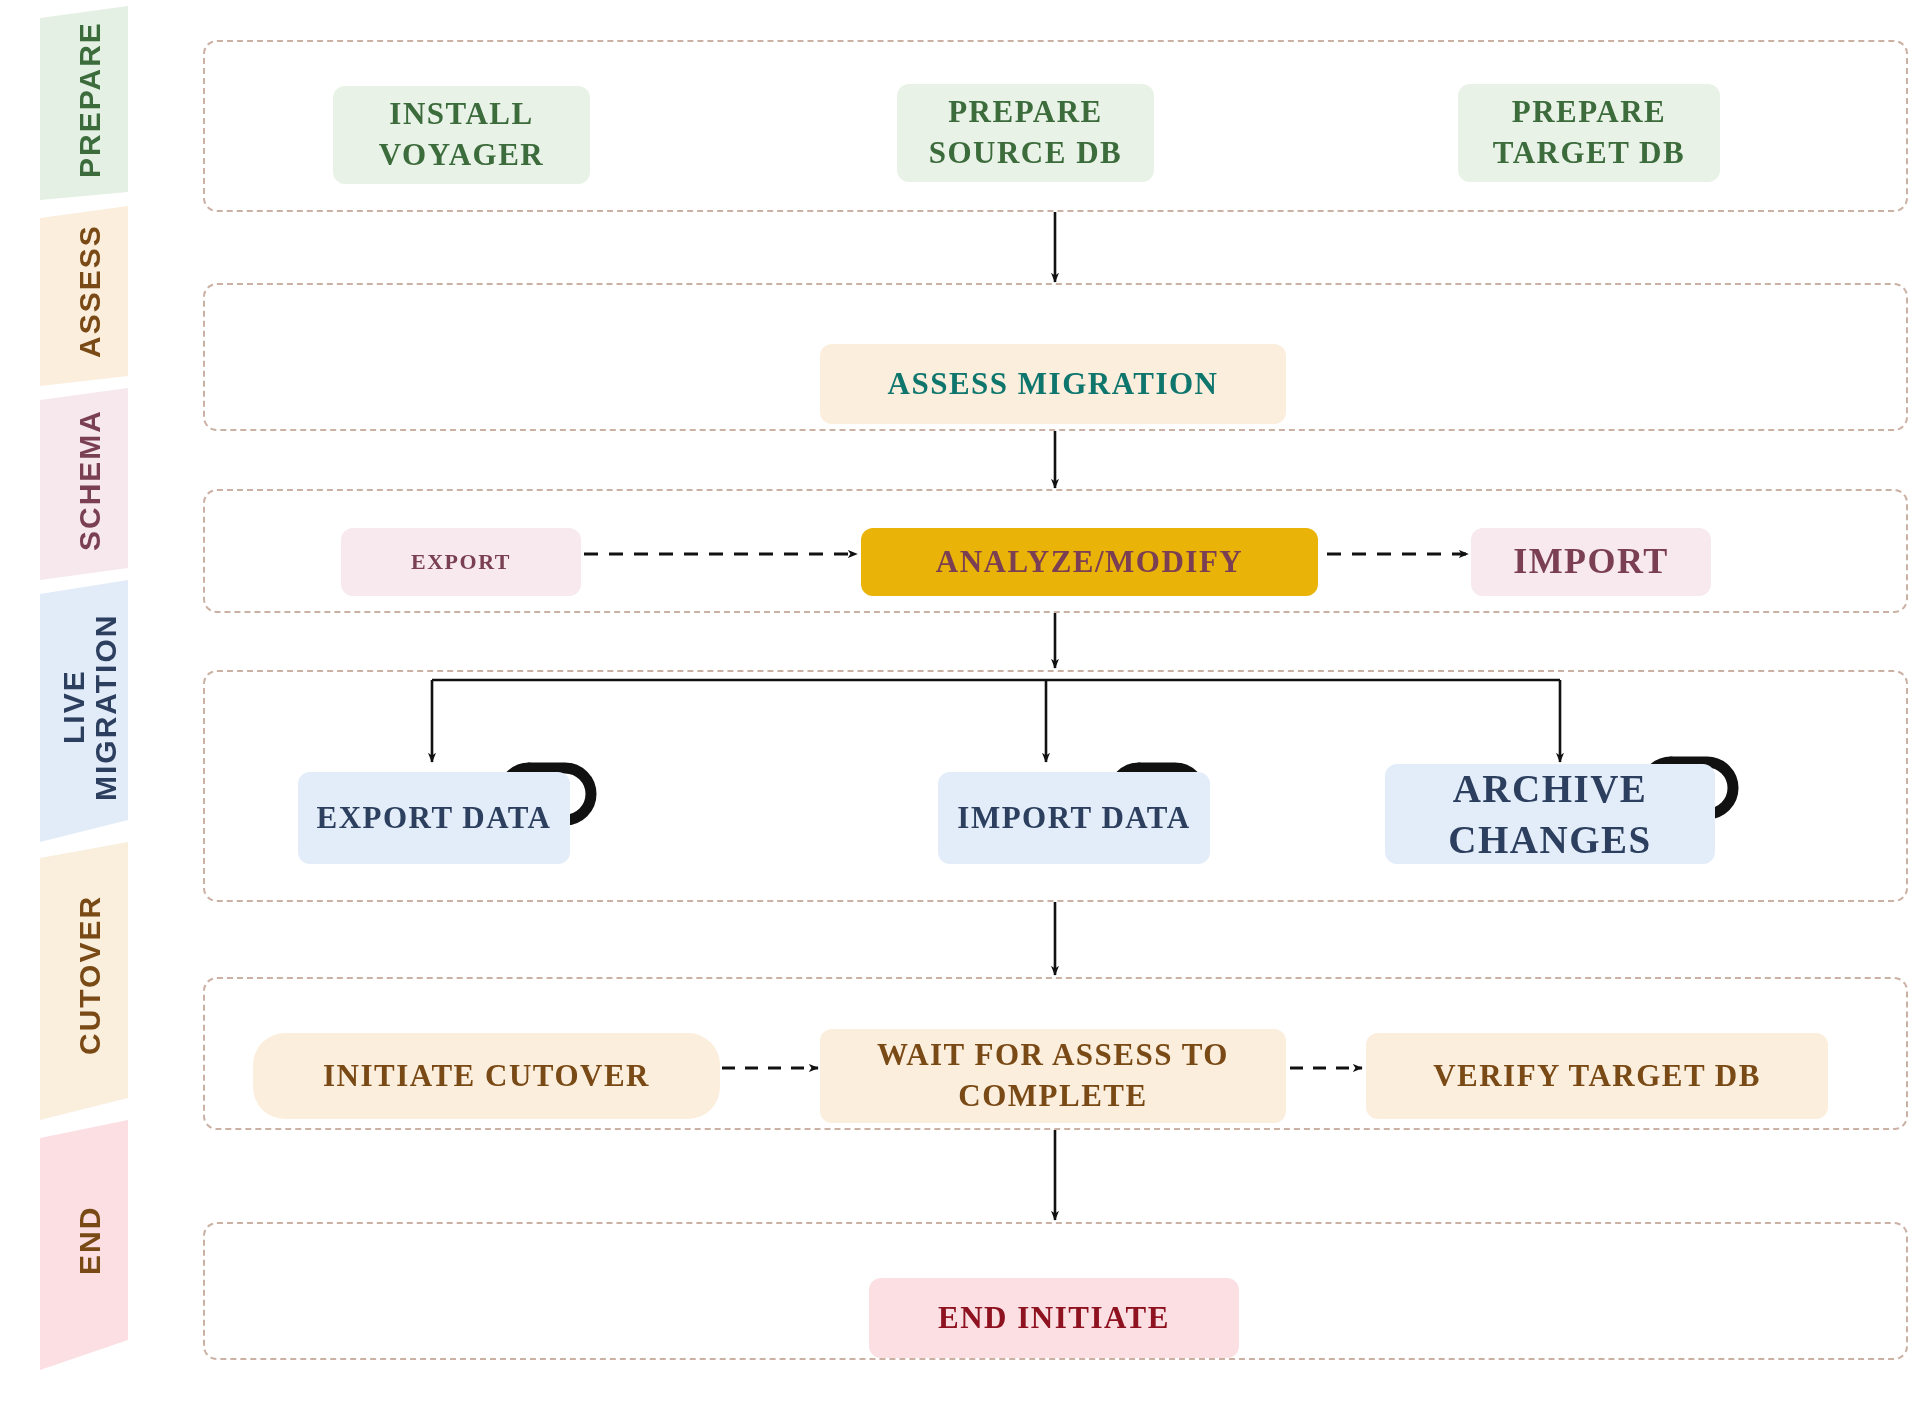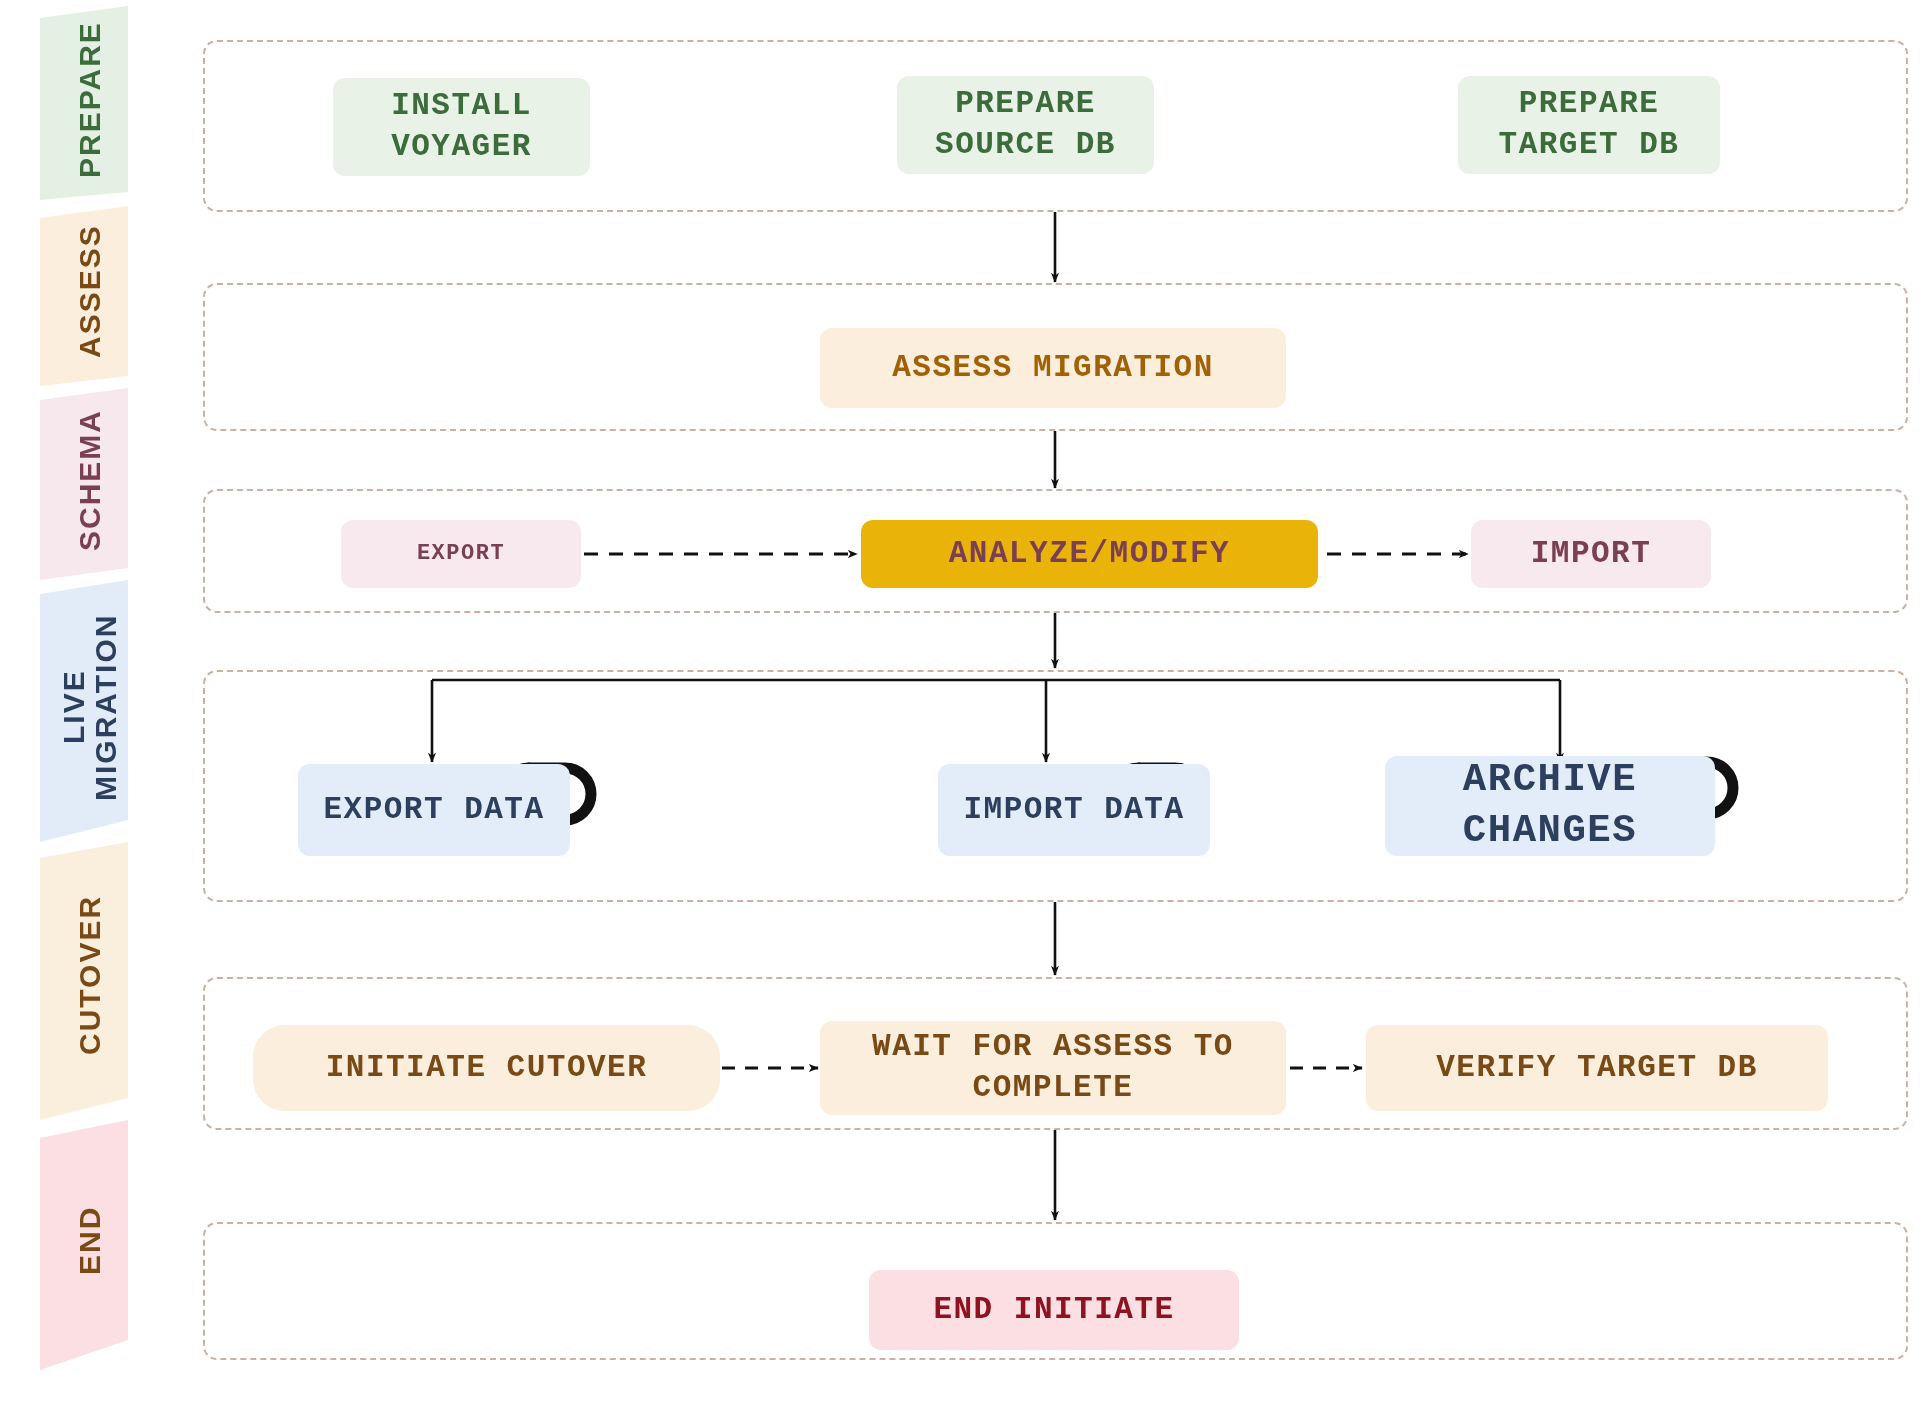--- a/index.html
+++ b/index.html
@@ -33,21 +33,22 @@
   .node{
     position:absolute;
     border-radius:12px;
     display:flex;align-items:center;justify-content:center;
     text-align:center;
     font-weight:bold;
     letter-spacing:1.5px;
     line-height:1.32;
     box-sizing:border-box;
     padding:6px 18px;
-    font-family:Liberation Mono, monospace;
+    font-family:Liberation Serif, serif;
+    margin-top:8px;
   }
 
   
   #wires{position:absolute;left:0;top:0;width:1921px;height:1405px;pointer-events:none;}
 </style>
 </head>
 <body>
 
 <div id="phase-rail">
 
@@ -170,25 +171,25 @@
   </g>
 </svg>
 
 <div class="node" style="left:333px;top:78px;width:257px;height:98px;background:#e9f2e7;color:#3c6b3c;font-size:31px;white-space:pre;">INSTALL
 VOYAGER</div>
 <div class="node" style="left:897px;top:76px;width:257px;height:98px;background:#e9f2e7;color:#3c6b3c;font-size:31px;white-space:pre;">PREPARE
 SOURCE DB</div>
 <div class="node" style="left:1458px;top:76px;width:262px;height:98px;background:#e9f2e7;color:#3c6b3c;font-size:31px;white-space:pre;">PREPARE
 TARGET DB</div>
 
-<div class="node" style="left:820px;top:328px;width:466px;height:80px;background:#fbeedc;color:#a16207;font-size:31px;">ASSESS MIGRATION</div>
+<div class="node" style="left:820px;top:336px;width:466px;height:80px;background:#fbeedc;color:#0f766e;font-size:31px;">ASSESS MIGRATION</div>
 
 <div class="node" style="left:341px;top:520px;width:240px;height:68px;background:#f7e9ee;color:#7a3f52;font-size:22px;">EXPORT</div>
 <div class="node" style="left:861px;top:520px;width:457px;height:68px;background:#eab308;color:#7a3f52;font-size:31px;">ANALYZE/MODIFY</div>
-<div class="node" style="left:1471px;top:520px;width:240px;height:68px;background:#f7e9ee;color:#7a3f52;font-size:31px;">IMPORT</div>
+<div class="node" style="left:1471px;top:520px;width:240px;height:68px;background:#f7e9ee;color:#7a3f52;font-size:36px;">IMPORT</div>
 
 <div class="node" style="left:298px;top:764px;width:272px;height:92px;background:#e3ecf9;color:#2c3f5e;font-size:31px;">EXPORT DATA</div>
 <div class="node" style="left:938px;top:764px;width:272px;height:92px;background:#e3ecf9;color:#2c3f5e;font-size:31px;">IMPORT DATA</div>
 <div class="node" style="left:1385px;top:756px;width:330px;height:100px;background:#e3ecf9;color:#2c3f5e;font-size:39px;white-space:pre;">ARCHIVE
 CHANGES</div>
 
 <div class="node" style="left:253px;top:1025px;width:467px;height:86px;background:#fbeedc;color:#7a4a16;font-size:31px;border-radius:32px;">INITIATE CUTOVER</div>
 <div class="node" style="left:820px;top:1021px;width:466px;height:94px;background:#fbeedc;color:#7a4a16;font-size:31px;white-space:pre;">WAIT FOR ASSESS TO
 COMPLETE</div>
 <div class="node" style="left:1366px;top:1025px;width:462px;height:86px;background:#fbeedc;color:#7a4a16;font-size:31px;">VERIFY TARGET DB</div>

